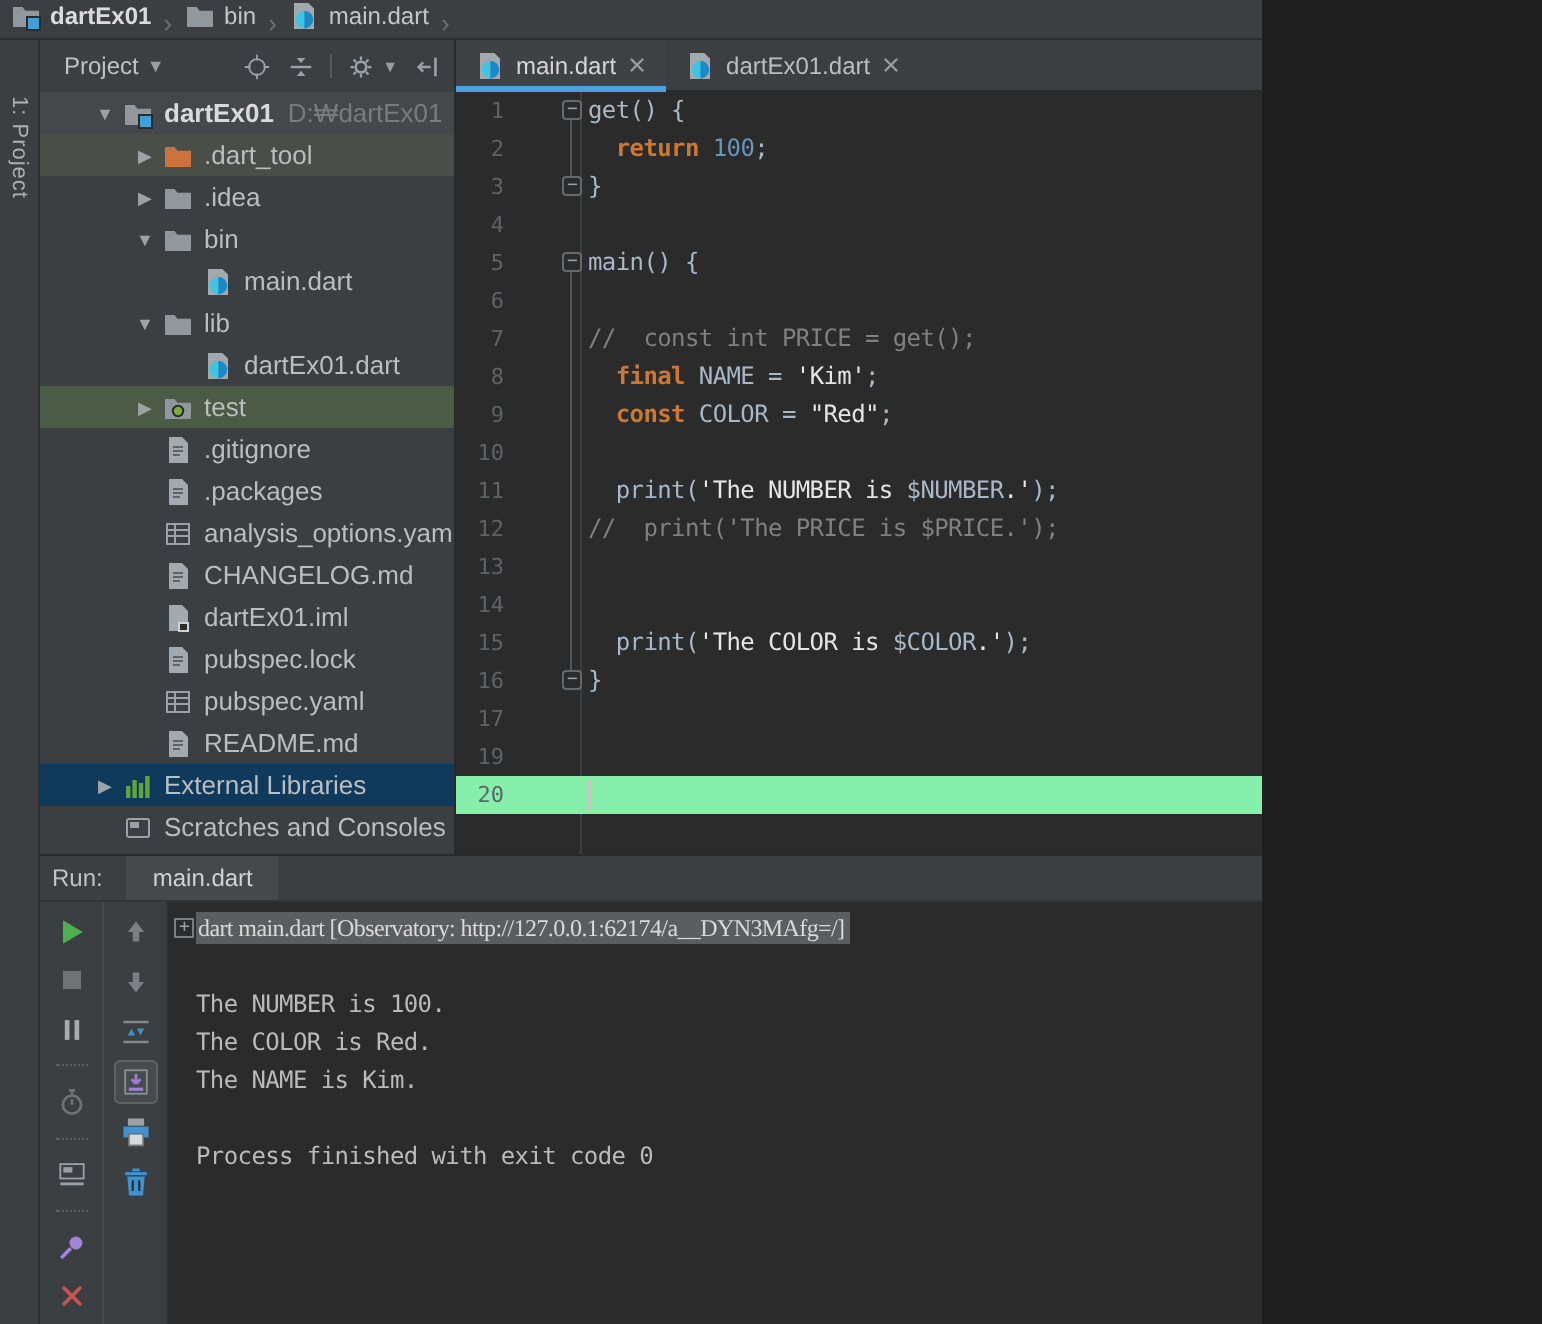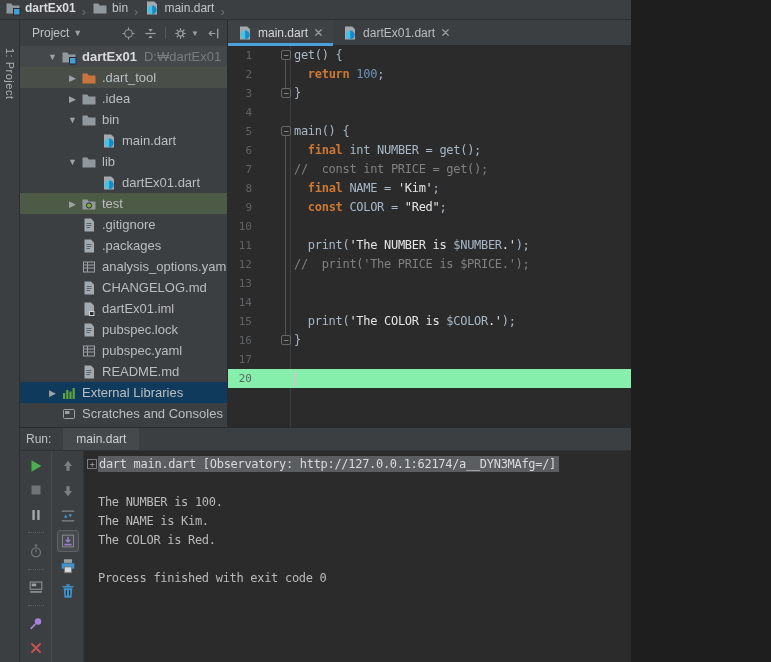--- a/index.html
+++ b/index.html
@@ -85,21 +85,21 @@
             border-right:1px solid #323537;display:flex;flex-direction:column;align-items:center;
             padding-top:4px;box-sizing:border-box;}
   .tbtn{width:22px;height:22px;margin-bottom:3px;display:flex;align-items:center;
         justify-content:center;box-sizing:border-box;border-radius:3px;}
   .tbtn.sel{background:#474b4d;border:1px solid #5e6366;}
   .tsep{width:16px;border-top:1px dotted #5b5f61;margin:4px 0 7px;}
   #console{position:absolute;left:64px;top:0;right:0;bottom:0;background:#2b2b2b;
            font-family:"DejaVu Sans Mono",monospace;font-size:12px;letter-spacing:-0.3px;
            color:#bababa;padding-top:4px;}
   .con-line{position:relative;height:19px;line-height:19px;white-space:pre;padding-left:14px;}
-  .con-line .selbg{background:#5b5e60;color:#d9d9d9;padding:1px 3px 1px 1px;}
+  .con-line .selbg{background:#5b5e60;color:#d9d9d9;padding:1px 3px 1px 1px;font-family:Liberation Serif, serif;}
   .con-fold{position:absolute;left:3px;top:4px;width:10px;height:10px;border:1px solid #7a7e80;
             font-size:9px;line-height:8px;text-align:center;color:#9da0a2;box-sizing:border-box;}
 </style>
 </head>
 <body>
 
 <div id="app">
   <div id="titlebar">
       <span id="crumbs"><span class="crumb">
           <span class="icon">
@@ -391,32 +391,33 @@
       </div>
     <div id="code">
         <div class="gutterline"></div>
         <div class="frl" style="top:14px;height:28px"></div>
         <div class="frl" style="top:90px;height:199px"></div>
         <div class="cl"><span class="lnum">1</span><span class="fold">−</span><span class="txt"><span class="p">get() {</span></span></div>
         <div class="cl"><span class="lnum">2</span><span class="txt"><span class="p">  </span><span class="k">return</span><span class="p"> </span><span class="n">100</span><span class="p">;</span></span></div>
         <div class="cl"><span class="lnum">3</span><span class="fold">−</span><span class="txt"><span class="p">}</span></span></div>
         <div class="cl"><span class="lnum">4</span><span class="txt"></span></div>
         <div class="cl"><span class="lnum">5</span><span class="fold">−</span><span class="txt"><span class="p">main() {</span></span></div>
-        <div class="cl"><span class="lnum">6</span><span class="txt"><span class="p">  </span><span class="k">final</span><span class="p"> int NUMBER = get();</span></span></div>
+        <div class="cl"><span class="lnum">6</span></div>
         <div class="cl"><span class="lnum">7</span><span class="txt"><span class="c">//  const int PRICE = get();</span></span></div>
         <div class="cl"><span class="lnum">8</span><span class="txt"><span class="p">  </span><span class="k">final</span><span class="p"> NAME = </span><span class="s">'Kim'</span><span class="p">;</span></span></div>
         <div class="cl"><span class="lnum">9</span><span class="txt"><span class="p">  </span><span class="k">const</span><span class="p"> COLOR = </span><span class="s">"Red"</span><span class="p">;</span></span></div>
         <div class="cl"><span class="lnum">10</span><span class="txt"></span></div>
         <div class="cl"><span class="lnum">11</span><span class="txt"><span class="p">  print(</span><span class="s">'The NUMBER is </span><span class="p">$NUMBER</span><span class="s">.'</span><span class="p">);</span></span></div>
         <div class="cl"><span class="lnum">12</span><span class="txt"><span class="c">//  print('The PRICE is $PRICE.');</span></span></div>
         <div class="cl"><span class="lnum">13</span><span class="txt"></span></div>
         <div class="cl"><span class="lnum">14</span></div>
         <div class="cl"><span class="lnum">15</span><span class="txt"><span class="p">  print(</span><span class="s">'The COLOR is </span><span class="p">$COLOR</span><span class="s">.'</span><span class="p">);</span></span></div>
         <div class="cl"><span class="lnum">16</span><span class="fold">−</span><span class="txt"><span class="p">}</span></span></div>
         <div class="cl"><span class="lnum">17</span><span class="txt"></span></div>
+        <div class="cl"><span class="lnum">19</span><span class="txt"></span></div>
         <div class="cl current"><span class="lnum">20</span><span class="txt"></span><span class="caret"></span></div>
       </div>
   </div>
 
   <div id="runpanel">
     <div id="run-header">
       <span id="run-label">Run:</span>
       <div id="run-tab">
         <span class="icon"></span>
         <span>main.dart</span>
@@ -532,20 +533,20 @@
                 <path d="M5.2 7h9.6l-.9 10.5H6.1z" fill="#3e93d0"></path>
                 <path d="M8.2 9v6M11.8 9v6" stroke="#2b2b2b" stroke-width="1.2"></path>
               </svg>
             </span>
           </div>
         </div>
       <div id="console">
           <div class="con-line"><span class="con-fold">+</span><span class="selbg">dart main.dart [Observatory: http://127.0.0.1:62174/a__DYN3MAfg=/]</span></div>
           <div class="con-line"></div>
           <div class="con-line">The NUMBER is 100.</div>
+          <div class="con-line">The COLOR is Red.</div>
           <div class="con-line">The NAME is Kim.</div>
-          <div class="con-line">The COLOR is Red.</div>
           <div class="con-line"></div>
           <div class="con-line">Process finished with exit code 0</div>
         </div>
     </div>
   </div>
 </div>
 
 </body></html>

